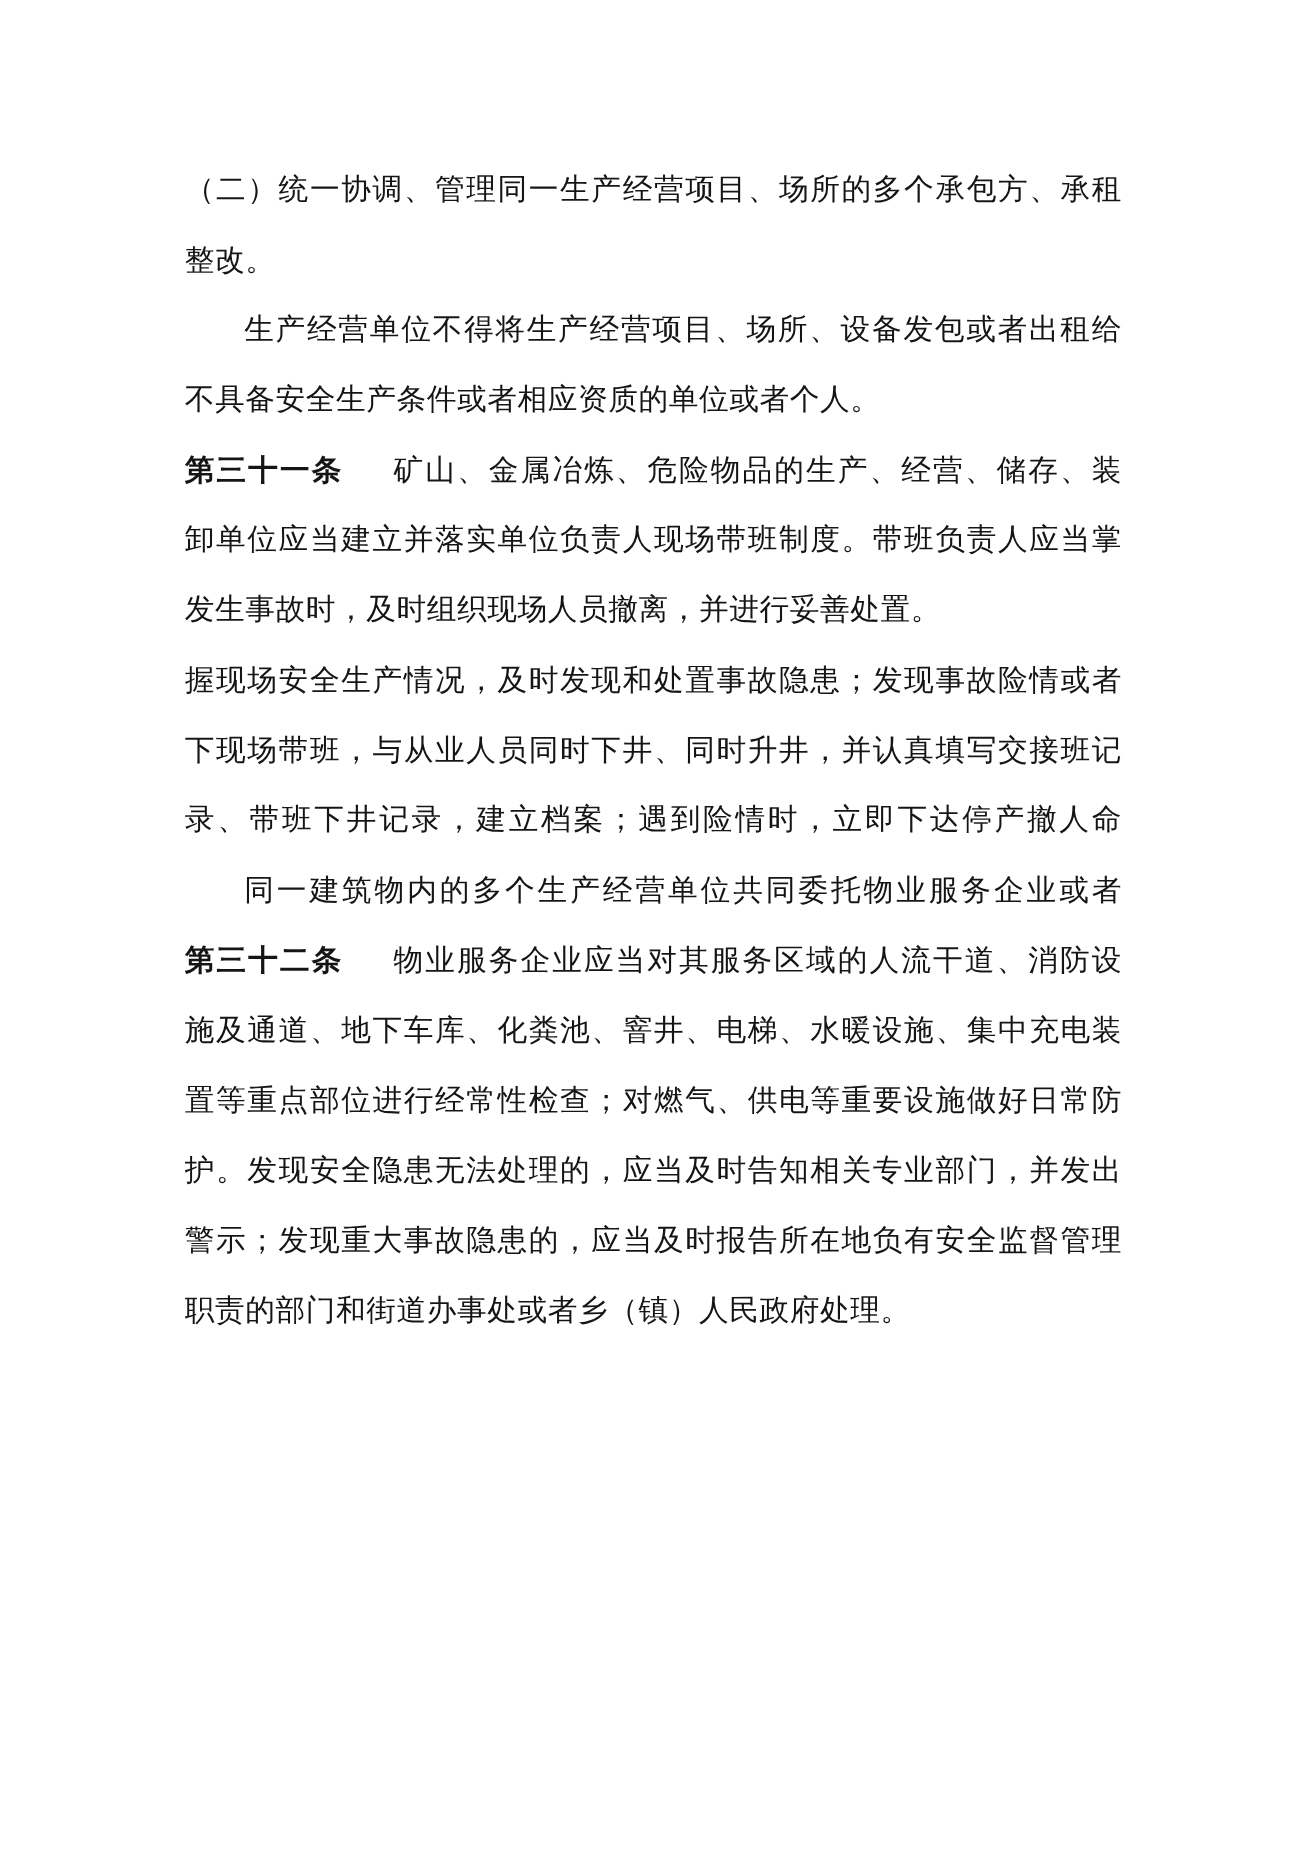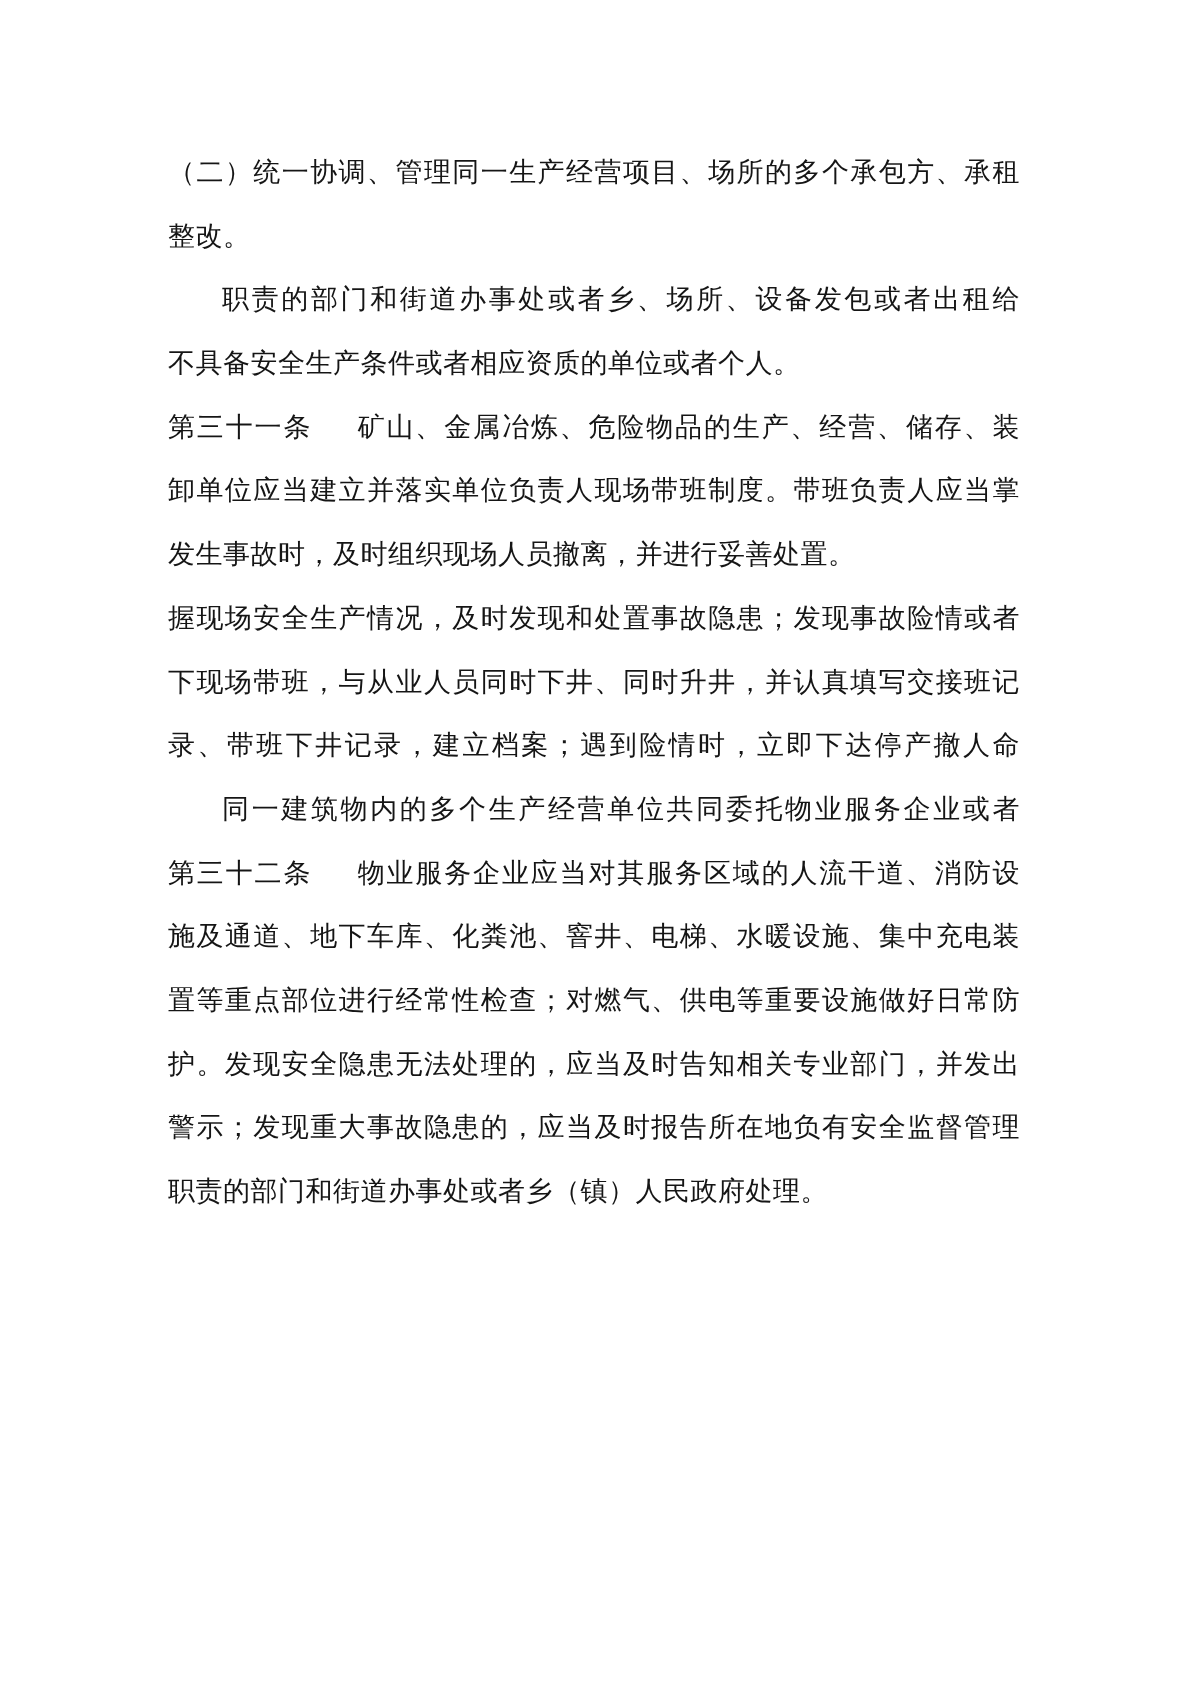--- a/index.html
+++ b/index.html
@@ -28,21 +28,21 @@
     text-align-last: left;
     letter-spacing: 0.5px;
   }
   .line.full {
     text-align-last: justify;
   }
   .line.indent {
     text-indent: 2em;
   }
   .lead {
-    font-weight: 400;
+    font-weight: 700;
   }
   .lead-gap {
     display: inline-block;
     width: 44px;
   }
   .page-num {
     position: absolute;
     top: 1556px;
     left: 0;
     width: 100%;
@@ -58,21 +58,21 @@
 
 <div class="page">
   <div class="content" id="doc-content">
       <div class="para">
         <div class="line full">（二）统一协调、管理同一生产经营项目、场所的多个承包方、承租</div>
       </div>
       <div class="para">
         <div class="line endline">整改。</div>
       </div>
       <div class="para">
-        <div class="line full indent">职责的部门和街道办事处或者乡、场所、设备发包或者出租给</div>
+        <div class="line full indent">生产经营单位不得将生产经营项目、场所、设备发包或者出租给</div>
         <div class="line endline">不具备安全生产条件或者相应资质的单位或者个人。</div>
       </div>
       <div class="para">
         <div class="line full"><span class="lead">第三十一条</span><span class="lead-gap"></span><span>矿山、金属冶炼、危险物品的生产、经营、储存、装</span></div>
         <div class="line full">卸单位应当建立并落实单位负责人现场带班制度。带班负责人应当掌</div>
         <div class="line endline">发生事故时，及时组织现场人员撤离，并进行妥善处置。</div>
         <div class="line full">握现场安全生产情况，及时发现和处置事故隐患；发现事故险情或者</div>
       </div>
       <div class="para">
         <div class="line full">下现场带班，与从业人员同时下井、同时升井，并认真填写交接班记</div>

